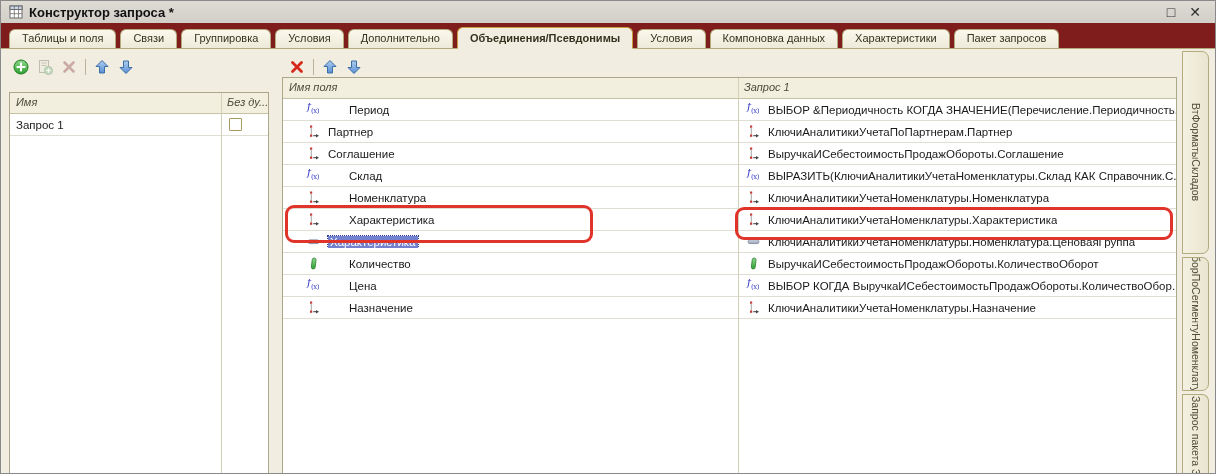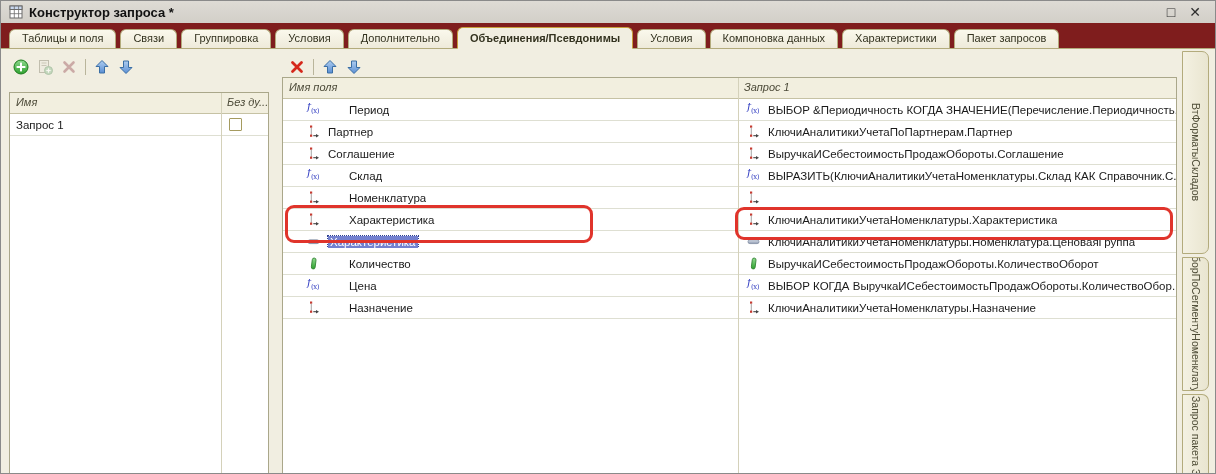--- a/index.html
+++ b/index.html
@@ -282,20 +282,21 @@
       <div class="rp-c2">
           <span class="ricon">
             <svg width="13" height="13" viewBox="0 0 13 13">
               <rect x="3" y="0.5" width="2.2" height="2.2" fill="#c63a30"></rect>
               <rect x="3.8" y="2.6" width="0.9" height="7.4" fill="#9a9a9a"></rect>
               <rect x="3" y="9.6" width="2.2" height="2.2" fill="#c63a30"></rect>
               <path d="M6.3 10.7 h3.2" stroke="#444" stroke-width="1.1"></path>
               <path d="M9 8.9 L12 10.7 L9 12.5 Z" fill="#444"></path>
             </svg>
           </span>
+        <span class="rval">КлючиАналитикиУчетаНоменклатуры.Номенклатура</span>
         </div>
     </div>
 
     <div class="rp-row">
       <div class="rp-c1 bold">
           <span class="ricon">
             <svg width="13" height="13" viewBox="0 0 13 13">
               <rect x="3" y="0.5" width="2.2" height="2.2" fill="#c63a30"></rect>
               <rect x="3.8" y="2.6" width="0.9" height="7.4" fill="#9a9a9a"></rect>
               <rect x="3" y="9.6" width="2.2" height="2.2" fill="#c63a30"></rect>

